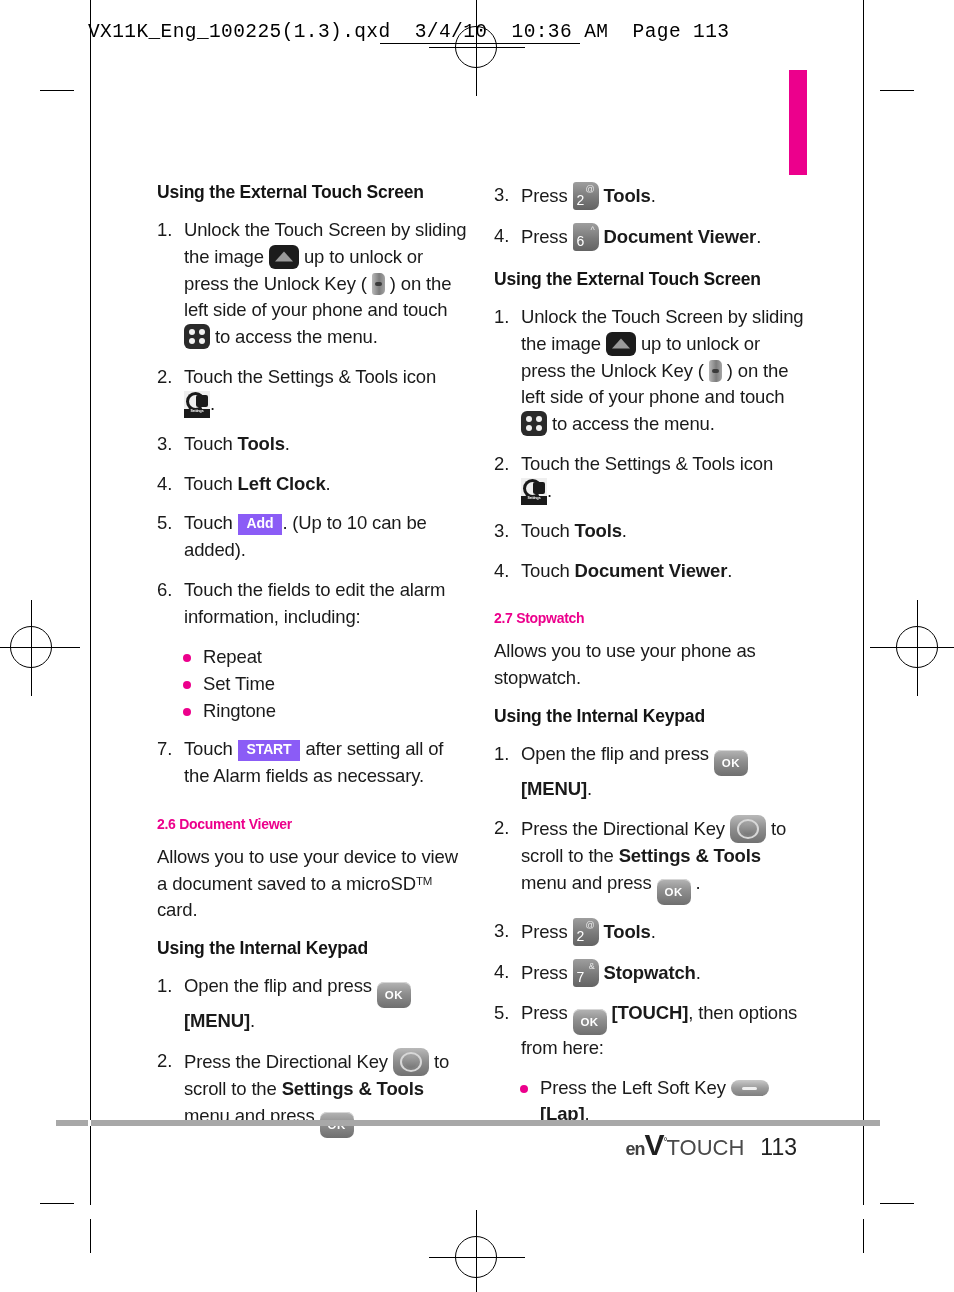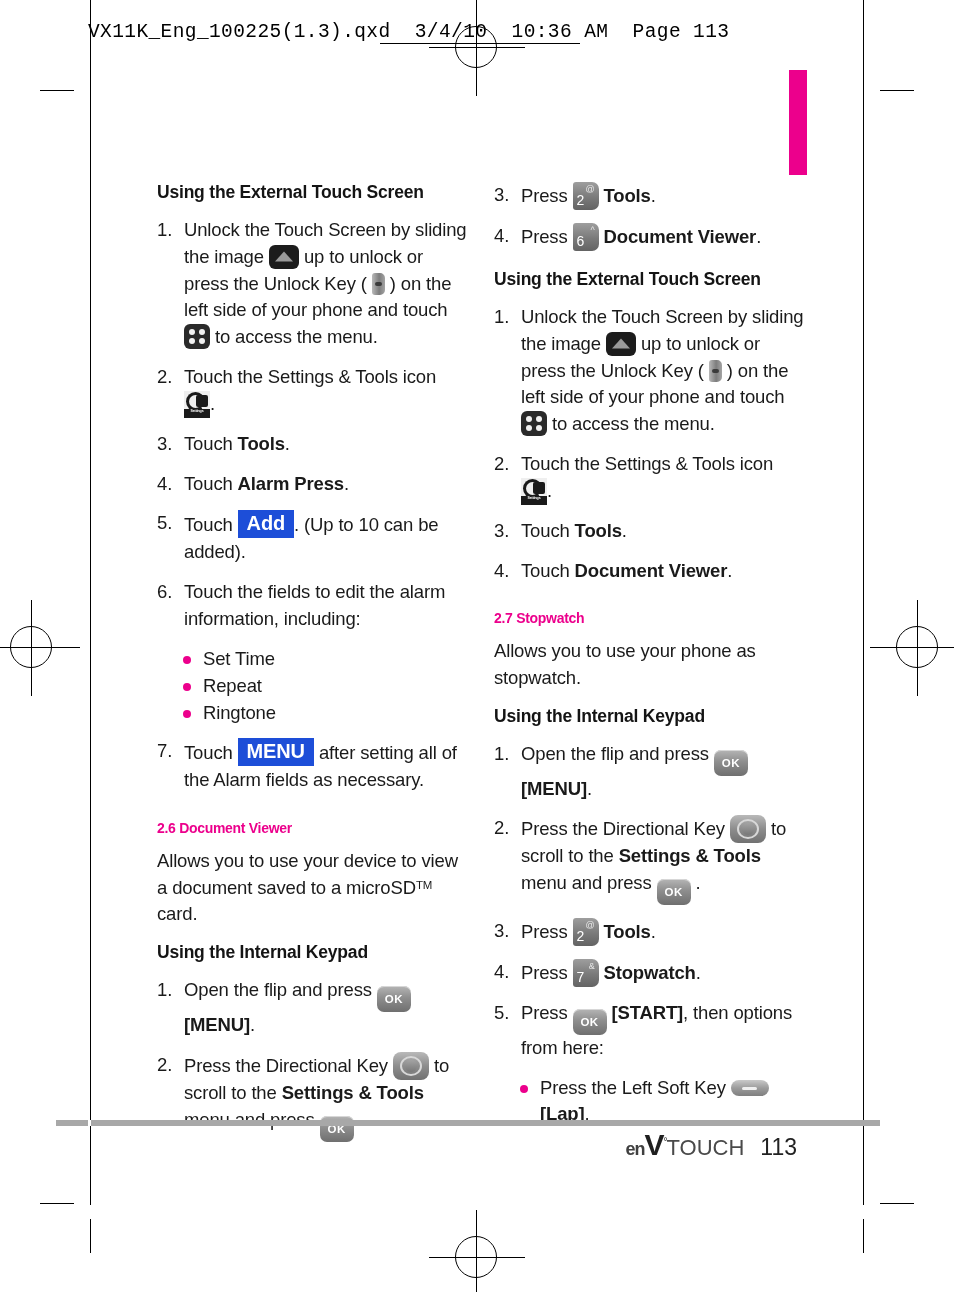--- a/index.html
+++ b/index.html
@@ -341,24 +341,24 @@
     position: absolute;
     left: 11px; top: 7px;
     width: 15px; height: 3px;
     background: #efefef;
     border-radius: 2px;
   }
 
   
   .chip {
     display: inline-block;
-    background: #1d4ed8;
+    background: #8b5cf6;
     color: #ffffff;
     font-weight: bold;
-    font-size: 20px;
+    font-size: 14px;
     padding: 1px 9px 2px 9px;
     line-height: 1.25;
     vertical-align: 1px;
   }
 
   
   .footer-rule {
     position: absolute;
     left: 56px;
     top: 1120px;
@@ -462,31 +462,31 @@
 <div class="tab-marker"></div>
 
 <div class="content">
 
   <div class="col col-left">
     <h3 class="sub">Using the External Touch Screen</h3>
     <ol class="steps">
         <li><span class="num">1.</span><span><span>Unlock the Touch Screen by sliding the image </span><span class="ic ic-unlock"></span><span> up to unlock or press the Unlock Key ( </span><span class="ic ic-key"></span><span> ) on the left side of your phone and touch </span><span class="ic ic-menu"><i></i><i></i><i></i><i></i></span><span> to access the menu.</span></span></li>
         <li><span class="num">2.</span><span><span>Touch the Settings &amp; Tools icon </span><span class="ic ic-settings"><span class="gearc"></span><span class="gearb"></span><span class="cap">Settings</span></span><span>.</span></span></li>
         <li><span class="num">3.</span><span><span>Touch </span><b>Tools</b><span>.</span></span></li>
-        <li><span class="num">4.</span><span><span>Touch </span><b>Alarm Press</b><span>.</span></span></li>
+        <li><span class="num">4.</span><span><span>Touch </span><b>Left Clock</b><span>.</span></span></li>
         <li><span class="num">5.</span><span><span>Touch </span><span class="chip">Add</span><span>. (Up to 10 can be added).</span></span></li>
         <li><span class="num">6.</span><span><span>Touch the fields to edit the alarm information, including:</span></span></li>
       </ol>
     <ul class="bullets tight">
+        <li>Repeat</li>
         <li>Set Time</li>
-        <li>Repeat</li>
         <li>Ringtone</li>
       </ul>
     <ol class="steps">
-        <li><span class="num">7.</span><span><span>Touch </span><span class="chip">MENU</span><span> after setting all of the Alarm fields as necessary.</span></span></li>
+        <li><span class="num">7.</span><span><span>Touch </span><span class="chip">START</span><span> after setting all of the Alarm fields as necessary.</span></span></li>
       </ol>
 
     <h2 class="sec">2.6 Document Viewer</h2>
     <p class="body"><span>Allows you to use your device to view a document saved to a microSD</span><sup class="tm">TM</sup><span> card.</span></p>
 
     <h3 class="sub">Using the Internal Keypad</h3>
     <ol class="steps">
         <li><span class="num">1.</span><span><span>Open the flip and press </span><span class="ic ic-ok">OK</span><b> [MENU]</b><span>.</span></span></li>
         <li><span class="num">2.</span><span><span>Press the Directional Key </span><span class="ic ic-dir"><span class="ring"></span><span class="ctr"></span></span><span> to scroll to the </span><b>Settings &amp; Tools</b><span> menu and press </span><span class="ic ic-ok">OK</span><span> .</span></span></li>
       </ol>
@@ -508,21 +508,21 @@
 
     <h2 class="sec">2.7 Stopwatch</h2>
     <p class="body">Allows you to use your phone as stopwatch.</p>
 
     <h3 class="sub">Using the Internal Keypad</h3>
     <ol class="steps">
         <li><span class="num">1.</span><span><span>Open the flip and press </span><span class="ic ic-ok">OK</span><b> [MENU]</b><span>.</span></span></li>
         <li><span class="num">2.</span><span><span>Press the Directional Key </span><span class="ic ic-dir"><span class="ring"></span><span class="ctr"></span></span><span> to scroll to the </span><b>Settings &amp; Tools</b><span> menu and press </span><span class="ic ic-ok">OK</span><span> .</span></span></li>
         <li><span class="num">3.</span><span><span>Press </span><span class="ic ic-numkey"><span class="d">2</span><span class="s">@</span></span><b> Tools</b><span>.</span></span></li>
         <li><span class="num">4.</span><span><span>Press </span><span class="ic ic-numkey"><span class="d">7</span><span class="s">&amp;</span></span><b> Stopwatch</b><span>.</span></span></li>
-        <li><span class="num">5.</span><span><span>Press </span><span class="ic ic-ok">OK</span><b> [START]</b><span>, then options from here:</span></span></li>
+        <li><span class="num">5.</span><span><span>Press </span><span class="ic ic-ok">OK</span><b> [TOUCH]</b><span>, then options from here:</span></span></li>
       </ol>
     <ul class="bullets">
         <li><span>Press the Left Soft Key </span><span class="ic ic-soft"></span><b> [Lap]</b><span>.</span></li>
       </ul>
   </div>
 
 </div>
 
 <div class="footer-rule"></div>
 <div class="footer-rule-gap"></div>

